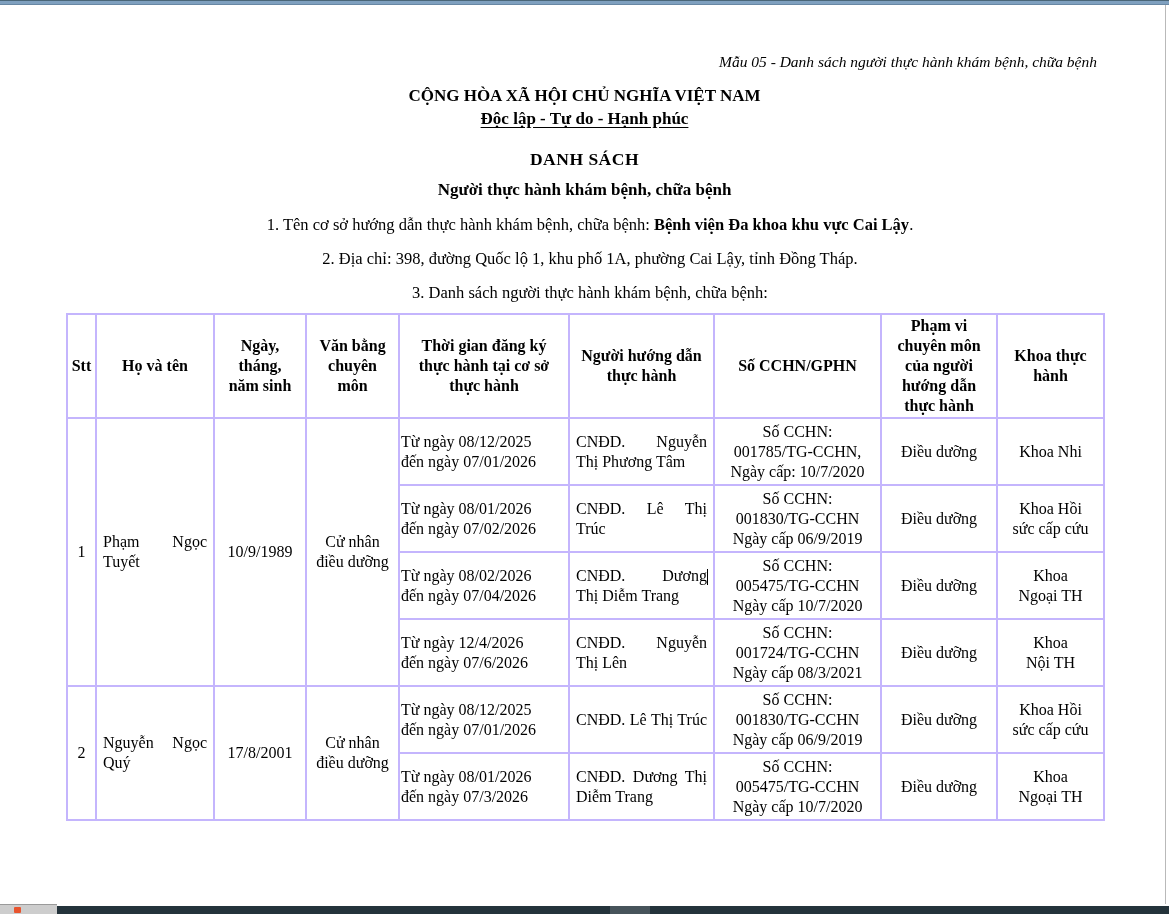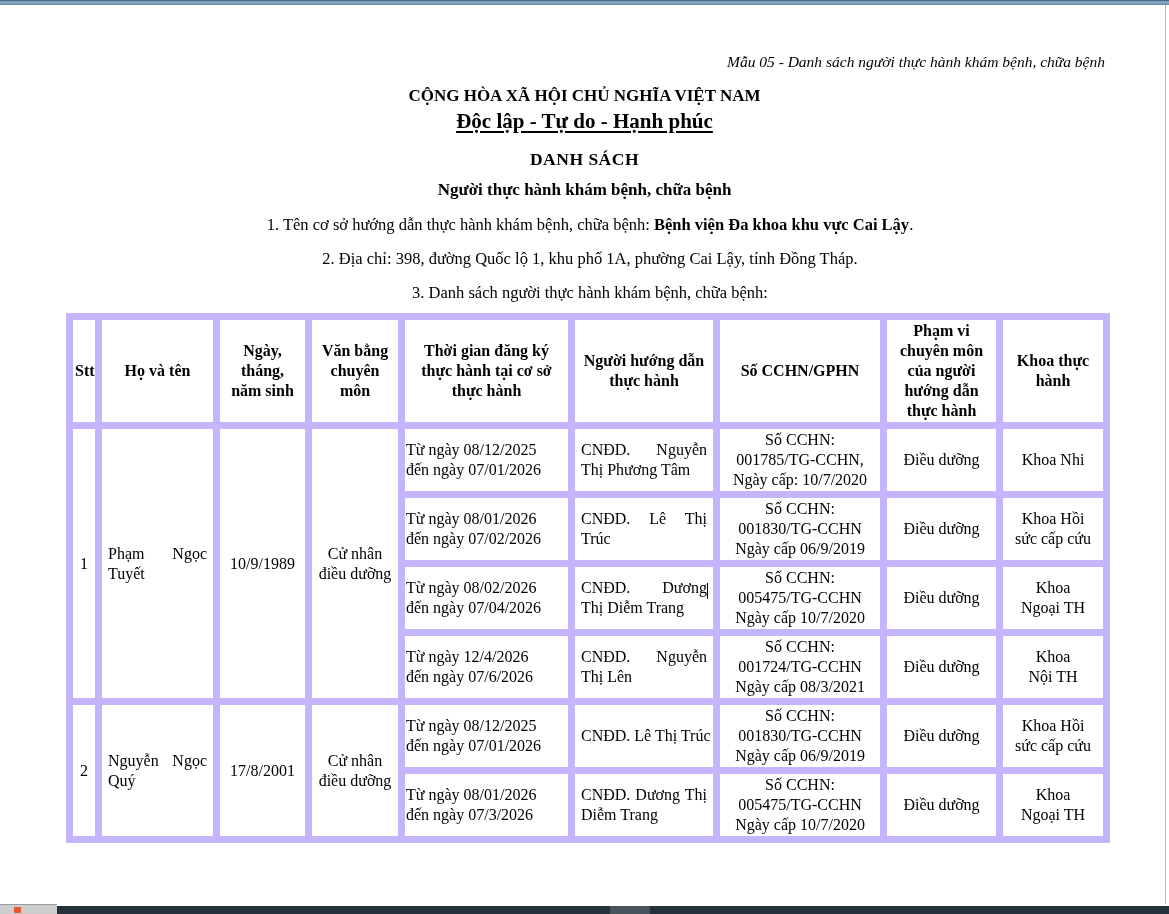--- a/index.html
+++ b/index.html
@@ -12,39 +12,39 @@
              border-top:1px solid #4a6678;border-bottom:1px solid #6988a4;}
   .right-edge{position:absolute;top:5px;right:3px;bottom:10px;width:1px;background:#b9b9b9;}
   .bottom-bar{position:absolute;left:0;bottom:0;width:100%;height:9px;}
   .tray-left{position:absolute;left:0;bottom:0;width:57px;height:9px;background:#cdcdcd;
              border-top:1px solid #9a9a9a;}
   .orange-dot{position:absolute;left:14px;top:2px;width:7px;height:6px;background:#e8542e;border-radius:1px;}
   .bar-dark{position:absolute;left:57px;right:0;bottom:0;height:8px;background:#24333b;}
   .bar-seg{position:absolute;left:553px;top:0;width:40px;height:8px;background:#47545b;}
 
   
-  .form-label{position:absolute;top:53px;left:0;right:64px;text-align:right;
+  .form-label{position:absolute;top:53px;left:0;right:72px;text-align:right;
               font-style:italic;font-size:15.5px;}
   .center-line{position:absolute;left:66px;width:1037px;text-align:center;font-weight:bold;}
   .republic-title{top:86px;font-size:17px;}
-  .republic-motto{top:109px;font-size:21px;}
+  .republic-motto{top:109px;font-size:17px;}
   .republic-motto .u{text-decoration:underline;text-underline-offset:3px;}
   .list-title{top:149px;font-size:17.5px;letter-spacing:.5px;}
   .list-subtitle{top:180px;font-size:17px;}
 
   .items{position:absolute;left:80px;top:208px;width:1020px;font-size:16.5px;text-align:center;}
   .item{height:34px;line-height:34px;white-space:nowrap;}
   .item b{font-weight:bold;}
 
   
   table{position:absolute;left:66px;top:313px;width:1037px;border-collapse:collapse;
         table-layout:fixed;font-size:16px;}
   col.c0{width:29px}col.c1{width:118px}col.c2{width:92px}col.c3{width:93px}
   col.c4{width:170px}col.c5{width:145px}col.c6{width:167px}col.c7{width:116px}col.c8{width:107px}
-  th,td{border:7px solid #c4b5fd;}
+  th,td{border:2px solid #c4b5fd;}
   thead th{height:100px;font-weight:bold;text-align:center;vertical-align:middle;
            line-height:20px;padding:1px 2px;}
   tbody tr{height:67px;}
   tbody td{vertical-align:middle;line-height:20px;padding:1px 6px;}
   .ln{white-space:nowrap;}
   .spread{text-align:justify;text-align-last:justify;}
   td.c-stt,td.c-dob,td.c-degree,td.c-cchn,td.c-scope,td.c-dept{text-align:center;padding:1px 3px;}
   td.c-time{text-align:left;padding:1px 1px;}
   td.c-name,td.c-mentor{text-align:left;border-radius:27px;}
   td.c-mentor{position:relative;}

